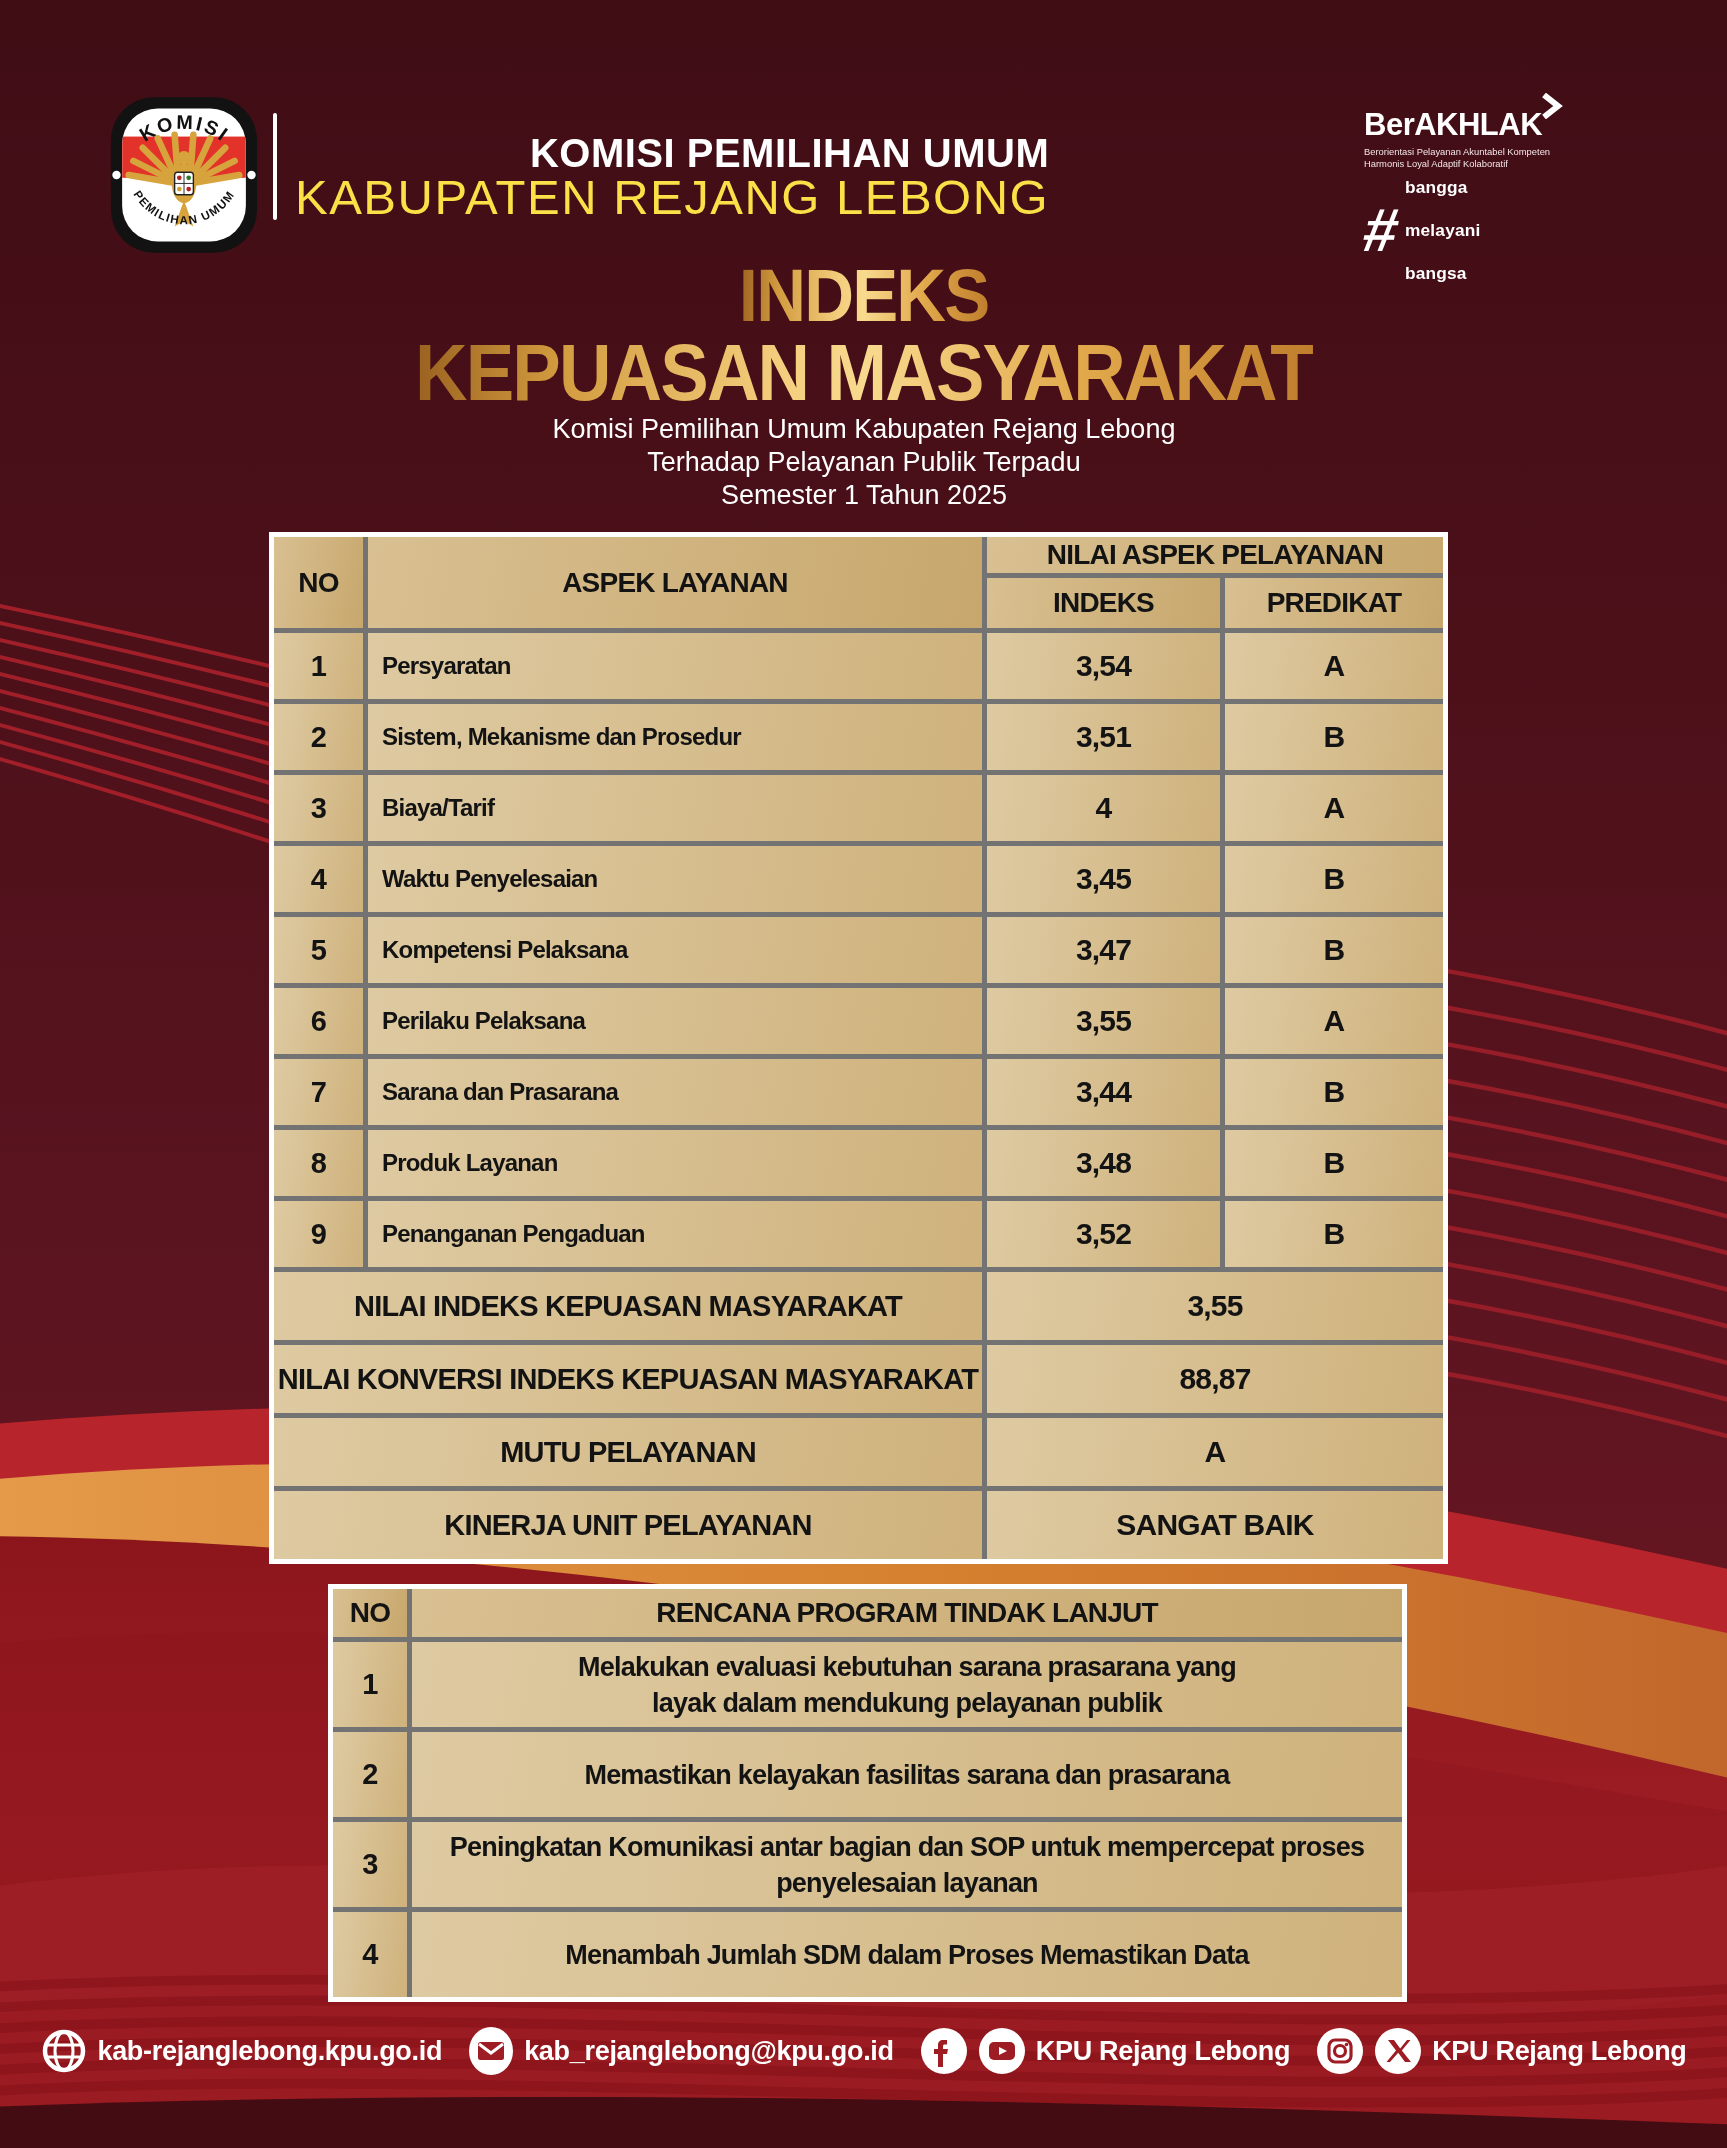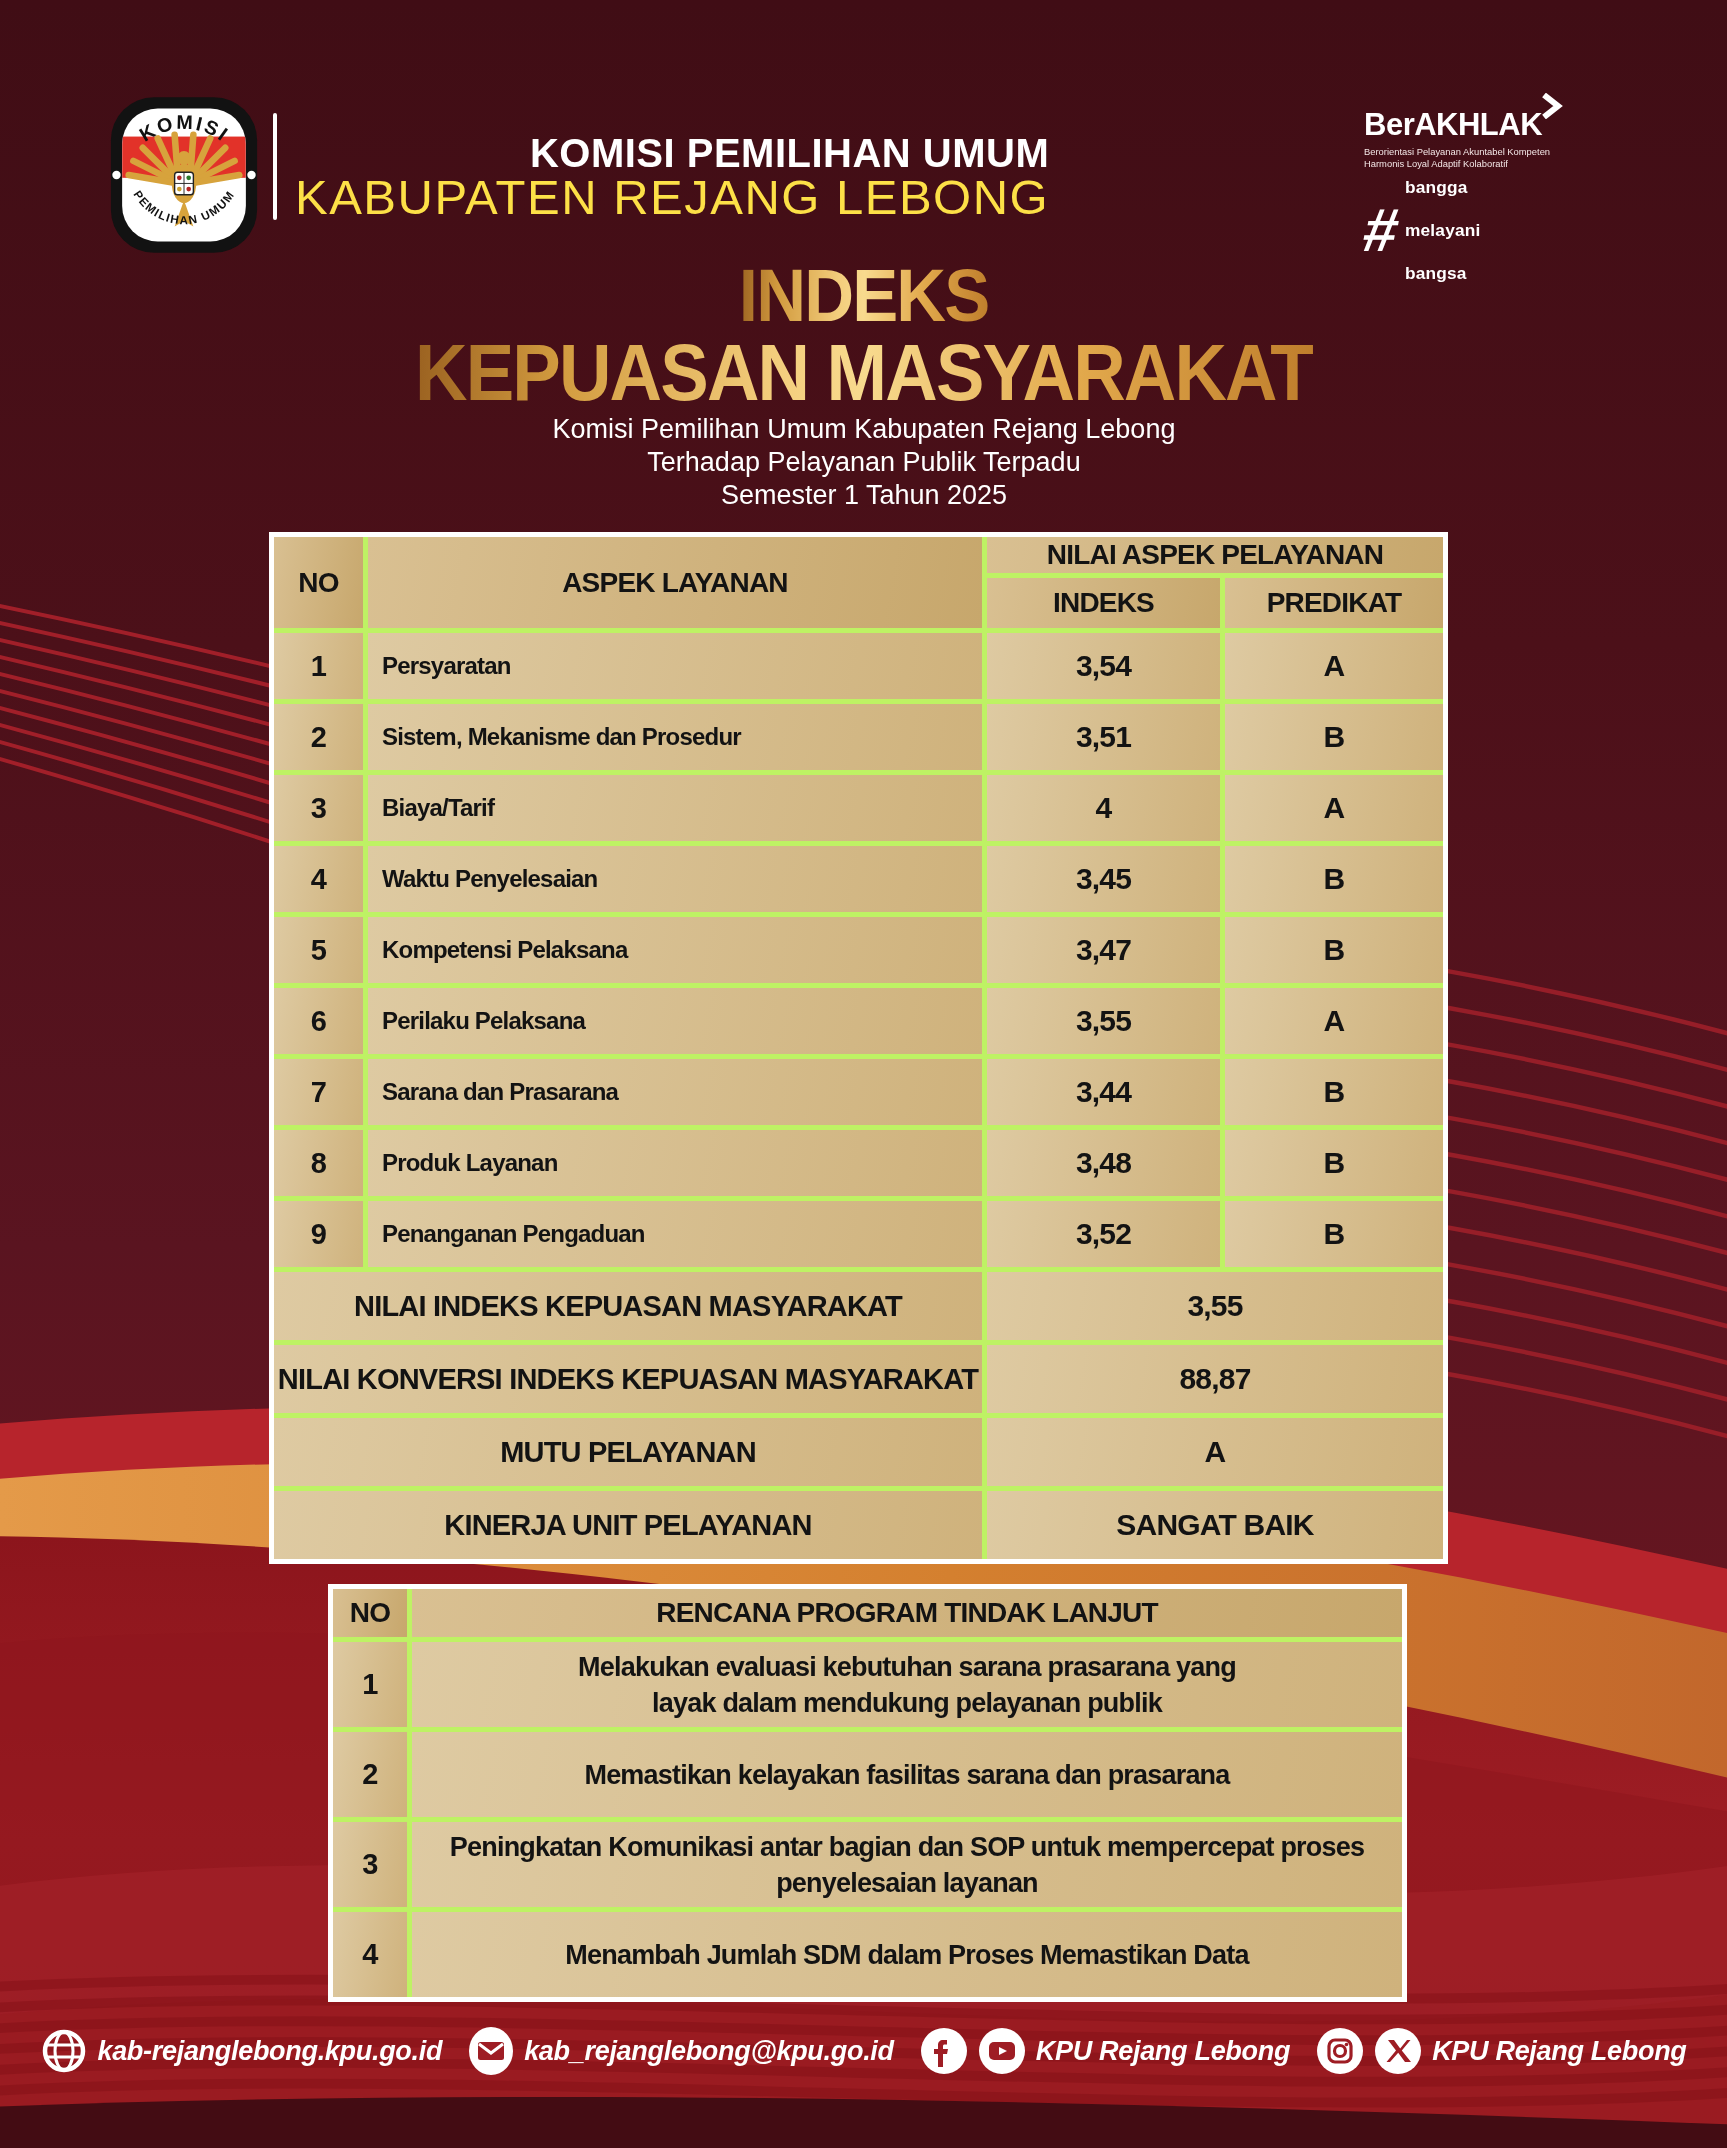--- a/index.html
+++ b/index.html
@@ -25,38 +25,38 @@
   
   .titleblock{position:absolute;left:0;right:0;top:259px;text-align:center;}
   .gold{display:inline-block;font-weight:800;letter-spacing:-2px;transform:scaleX(.92);
         background:linear-gradient(92deg,#9a6120 0%,#d29b3f 16%,#f3cd7c 40%,#f8da8e 50%,#e2a94c 74%,#bf7e2c 100%);
         -webkit-background-clip:text;background-clip:text;color:transparent;}
   .t1{font-size:75px;line-height:73px;}
   .t2{font-size:79px;line-height:81px;}
   .sub{color:#fff;font-size:27px;line-height:33px;font-weight:500;}
 
   
-  .grid{position:absolute;display:grid;gap:5px;background:#bef264;border:5px solid #fff;}
+  .grid{position:absolute;display:grid;gap:5px;background:#737373;border:5px solid #fff;}
   .tbl1{left:269px;top:532px;grid-template-columns:89px 614px 233px 218px;
         grid-template-rows:36px 50px repeat(9,66px) repeat(4,68px);}
   .tbl2{left:328px;top:1584px;grid-template-columns:74px 990px;
         grid-template-rows:48px 85px 85px 85px 85px;}
   .c{display:flex;align-items:center;justify-content:center;color:#131313;
      background:linear-gradient(100deg,#decaa2 0%,#cfb27c 100%);letter-spacing:-0.8px;text-align:center;}
   .th{background:linear-gradient(100deg,#d9c092 0%,#c7a76c 100%);font-weight:700;font-size:28px;}
   .no{font-size:29px;font-weight:700;}
   .aspek{justify-content:flex-start;padding-left:14px;font-size:24px;font-weight:700;text-align:left;}
   .val{font-size:30px;font-weight:700;}
   .sumlab{font-size:29px;font-weight:700;}
   .prog{font-size:27px;font-weight:700;white-space:pre-line;line-height:36px;padding:0 20px;}
 
   
   .footer{position:absolute;left:0;right:0;top:2026px;display:flex;justify-content:center;
           align-items:center;gap:26px;color:#fff;}
-  .fgroup{display:flex;align-items:center;gap:10px;font-style:italic;}
+  .fgroup{display:flex;align-items:center;gap:10px;}
   .ftext{font-size:27px;font-weight:700;letter-spacing:-0.3px;}
   .icn{display:block;}
 </style>
 </head>
 <body>
 
 <div class="page">
 
   <svg class="bg" viewBox="0 0 1745 2170" preserveAspectRatio="none">
     <defs>

